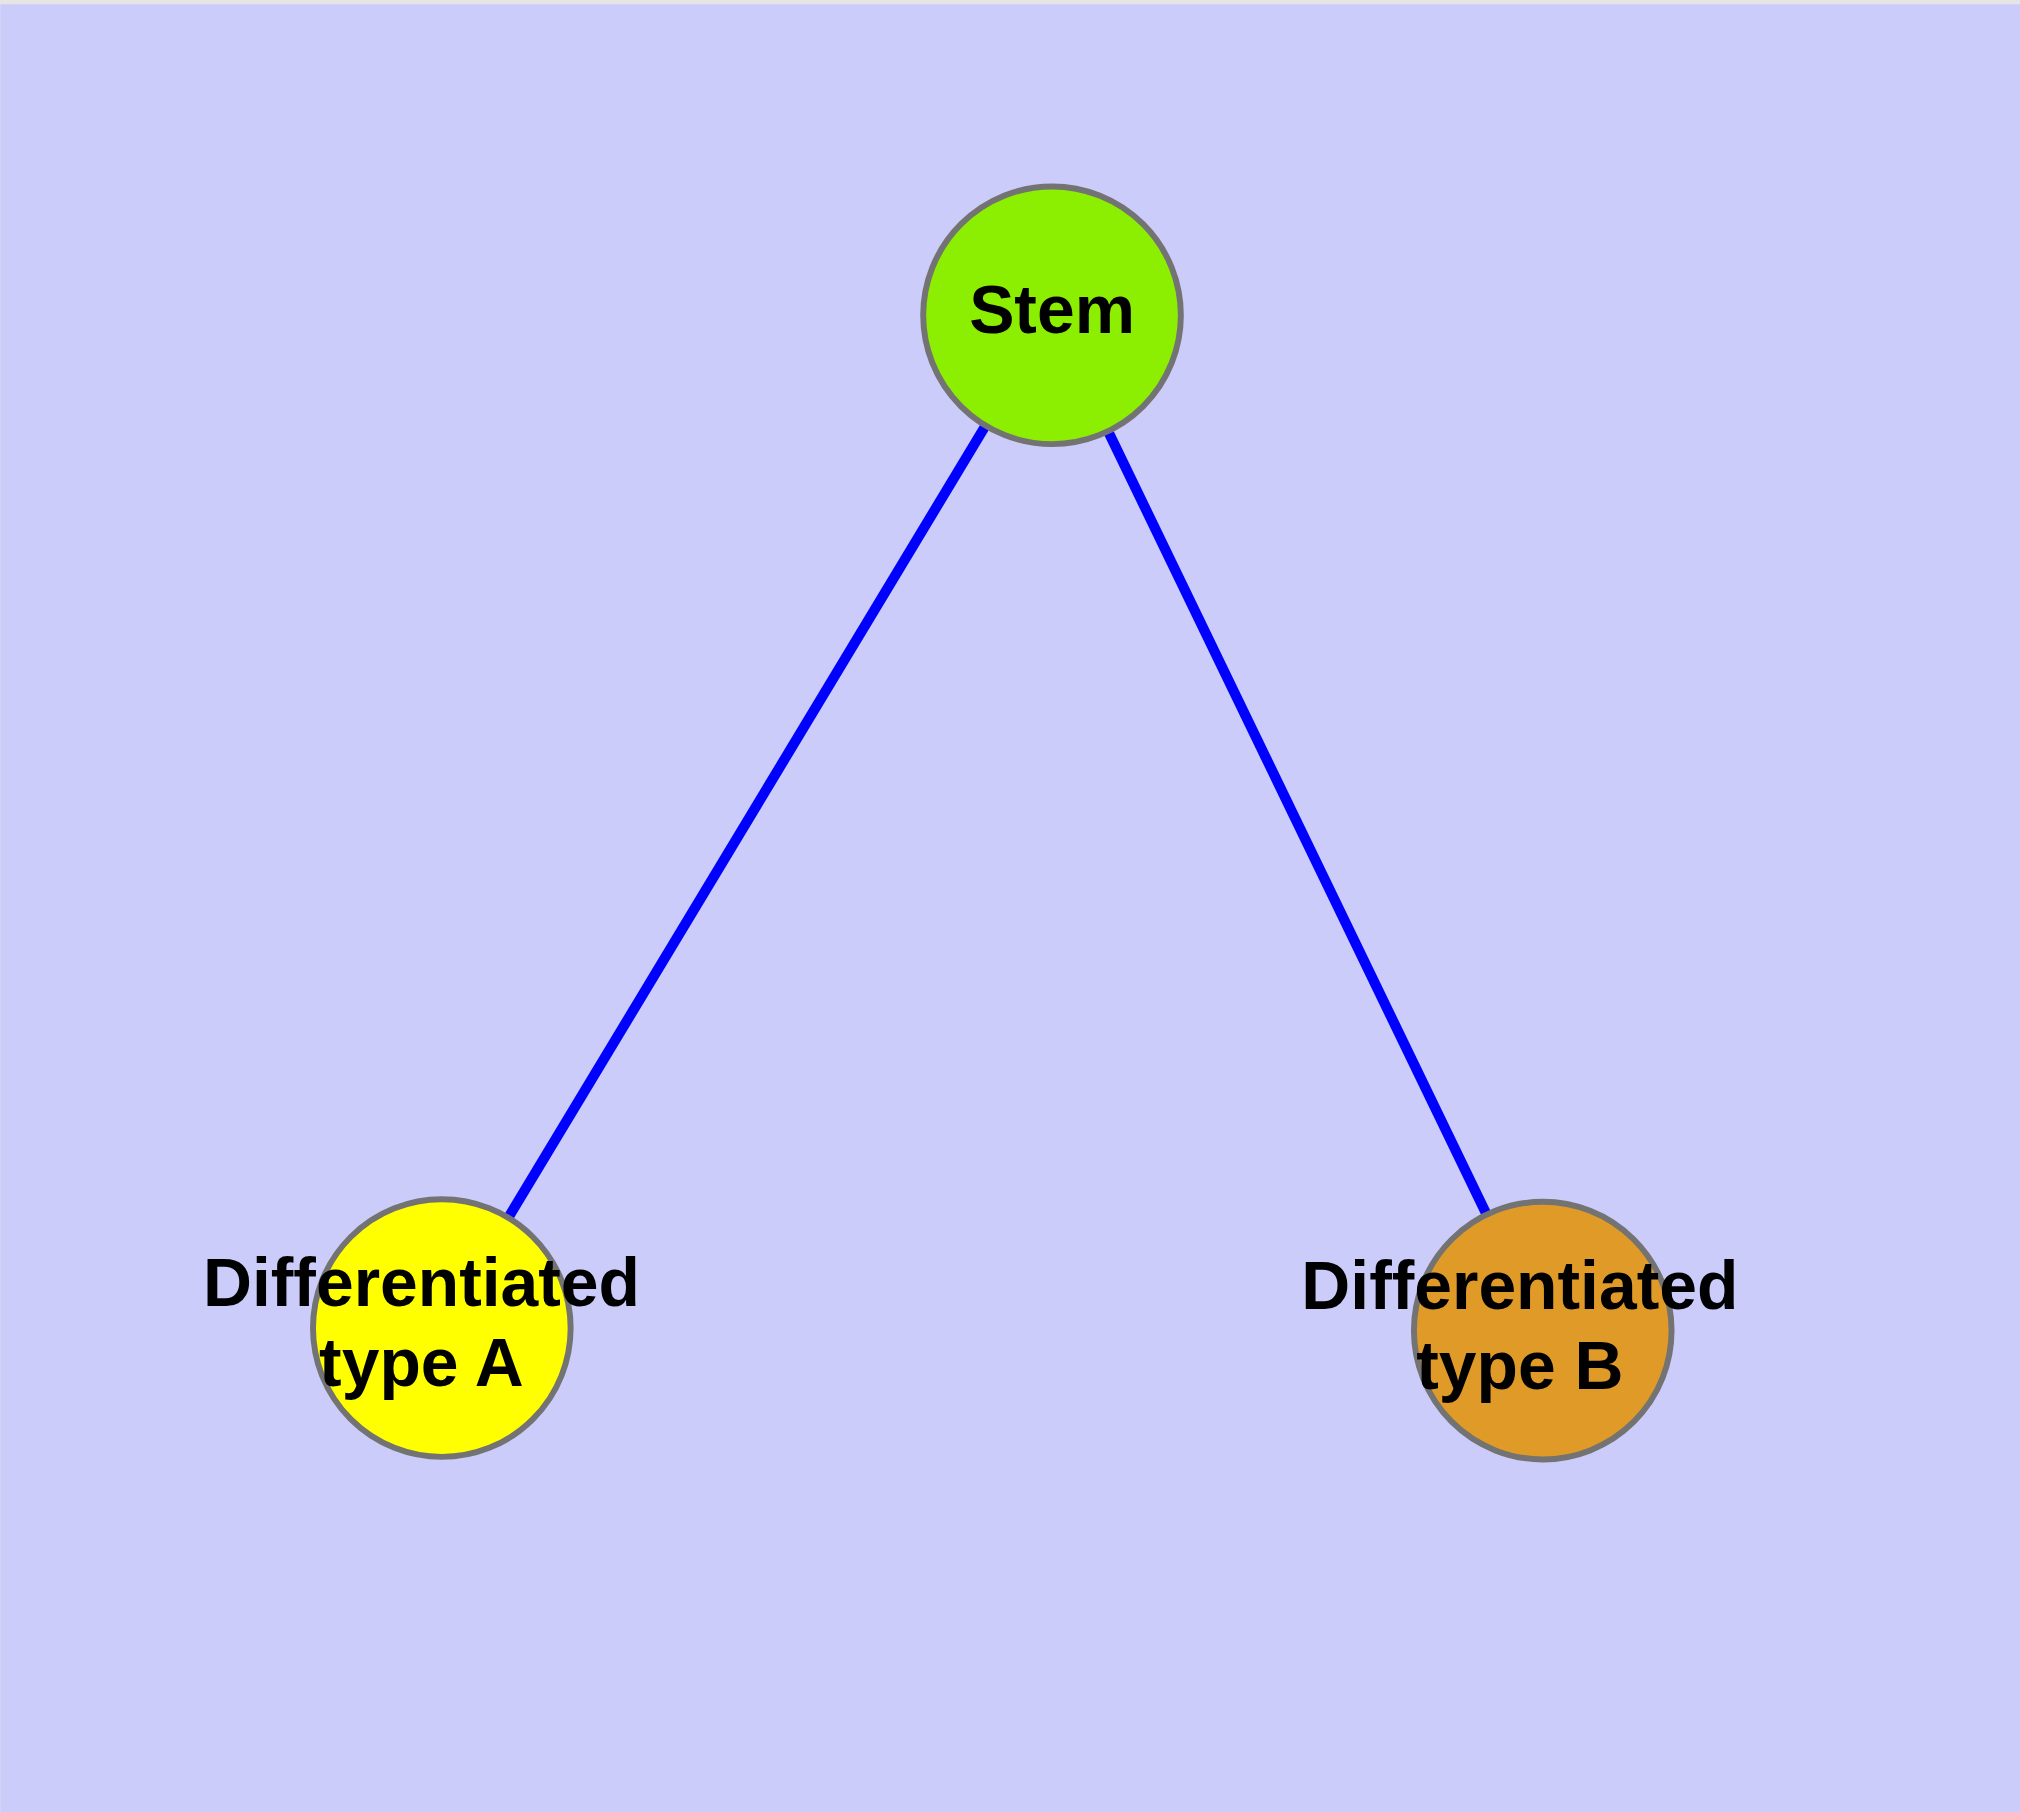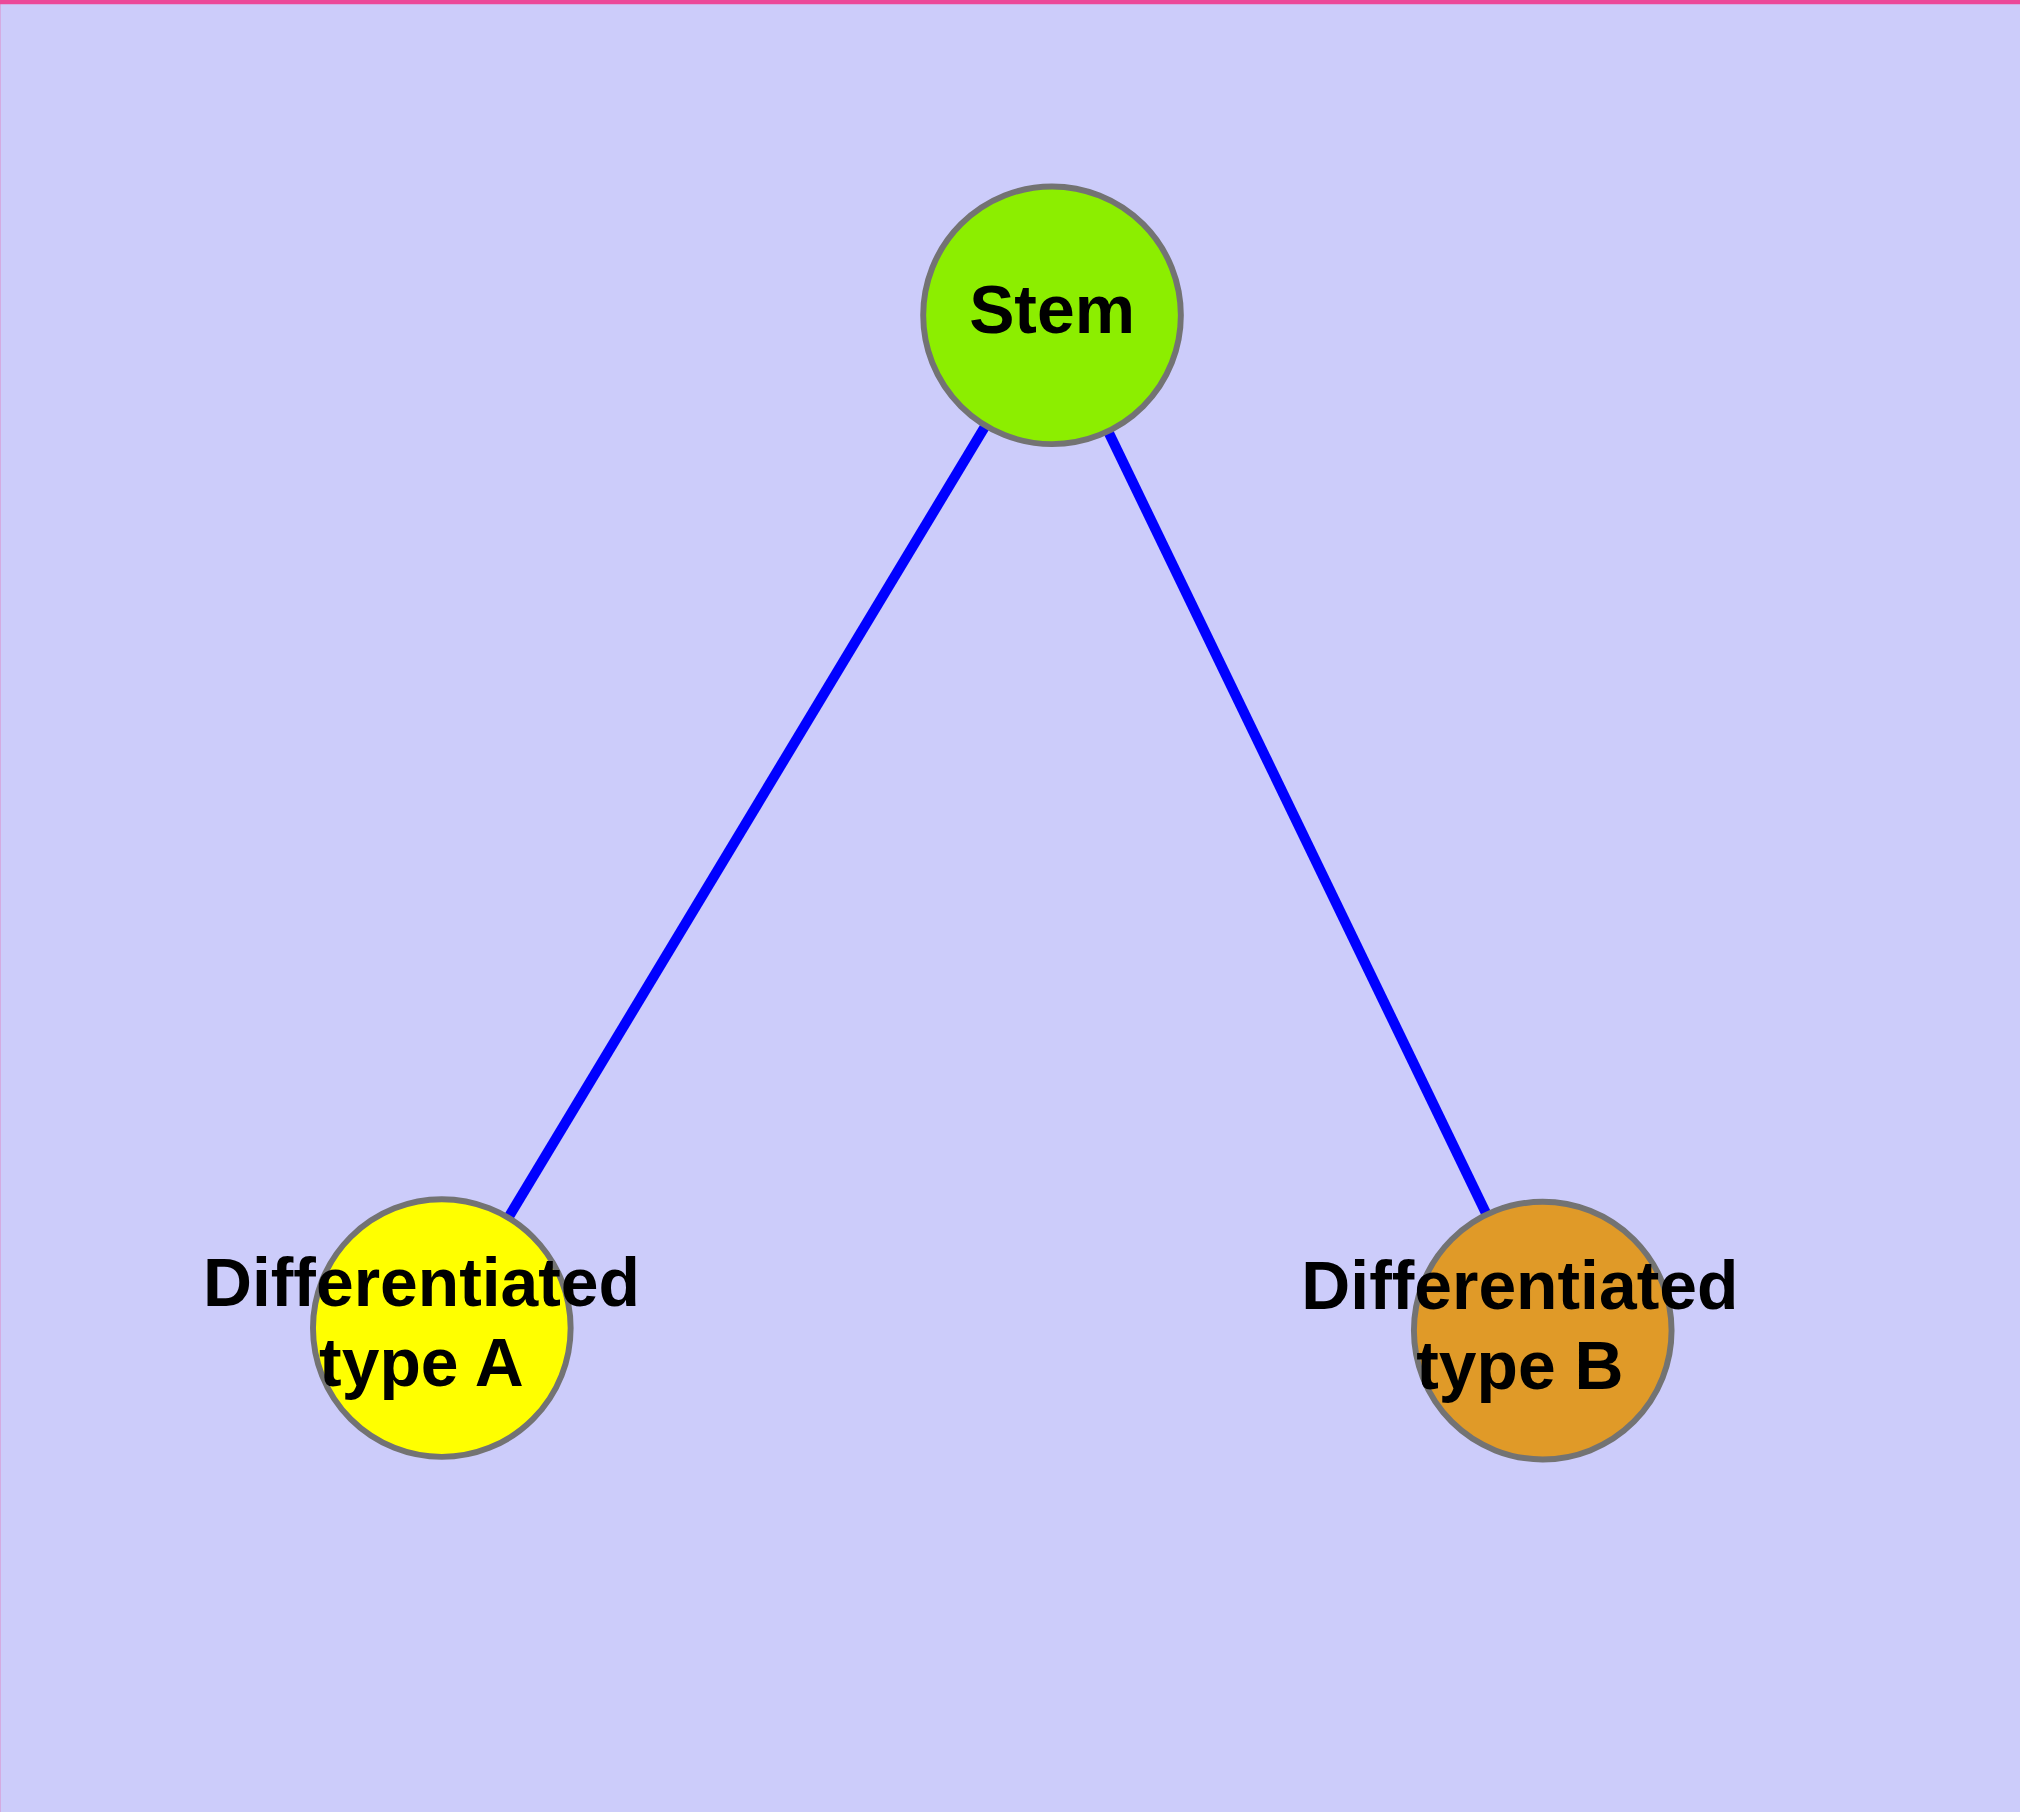--- a/index.html
+++ b/index.html
@@ -33,21 +33,21 @@
     font-weight: bold;
     fill: #000000;
     dominant-baseline: middle;
     text-anchor: middle;
     white-space: pre;
   }
 </style>
 </head>
 <body>
 
-<div id="graph-canvas" style="background: #ec4899;">
+<div id="graph-canvas" style="background: #e5e5e5;">
   <svg id="graph-svg" viewBox="0 0 2384 2138" xmlns="http://www.w3.org/2000/svg">
 
     <rect id="bg-rect" x="0" y="5" width="2384" height="2133" fill="#ccccfa"></rect>
 
     <g id="edge-layer">
       <line id="edge-stem-to-diff-a" x1="1241" y1="372" x2="521" y2="1567" stroke="#0000ff" stroke-width="12" stroke-linecap="butt"></line>
       <line id="edge-stem-to-diff-b" x1="1241" y1="372" x2="1820" y2="1570" stroke="#0000ff" stroke-width="12" stroke-linecap="butt"></line>
     </g>
 
     <g id="node-layer">

